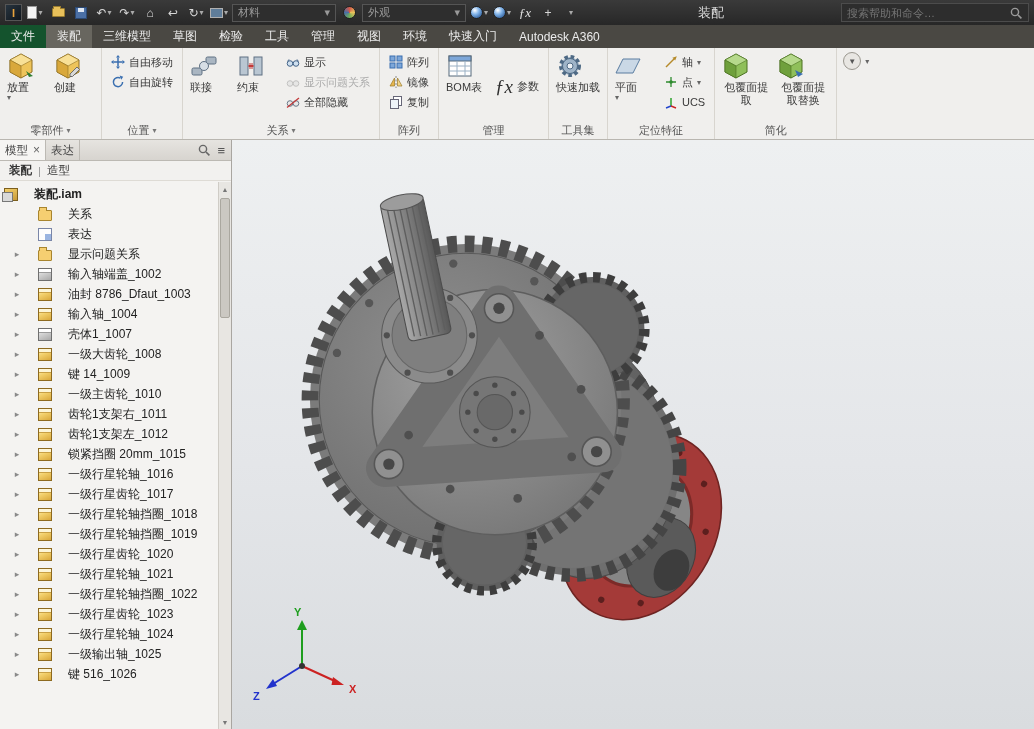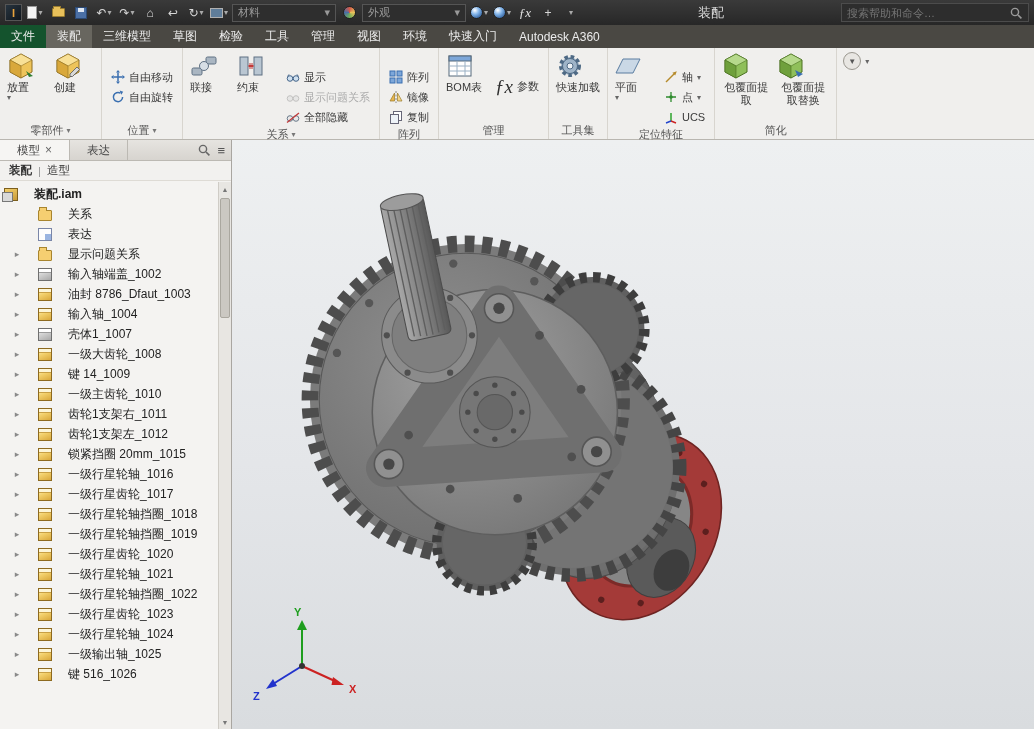--- a/index.html
+++ b/index.html
@@ -35,39 +35,39 @@
 
   
   .ribbon { height:92px; background:#f0efed; border-bottom:1px solid #b9b6b0; display:flex; flex:none; }
   .panel { display:flex; flex-direction:column; border-right:1px solid #d8d5cf; }
   .pbody { flex:1; display:flex; align-items:flex-start; padding:3px 5px 0; gap:3px; }
   .pfoot { height:17px; font-size:11px; color:#555; display:flex; align-items:center; justify-content:center; gap:3px; padding:0 8px; }
   .pfoot .dd { font-size:8px; color:#777; }
   .bigbtn { min-width:44px; max-width:60px; display:flex; flex-direction:column; align-items:flex-start; padding:1px 2px; cursor:default; }
   .bigbtn .lbl { font-size:11px; color:#3a3a3a; text-align:center; line-height:1.15; margin-top:1px; }
   .bigbtn .dd { font-size:8px; color:#666; line-height:1; }
-  .smallcol { display:flex; flex-direction:column; padding-top:1px;margin-top:15px; }
+  .smallcol { display:flex; flex-direction:column; padding-top:1px; }
   .smallbtn { display:flex; align-items:center; gap:4px; height:20px; font-size:11px; color:#3a3a3a; padding:0 4px; cursor:default; }
   .smallbtn.disabled { color:#ababab; }
   .smallbtn.disabled svg { filter:grayscale(1); opacity:.45; }
   .smallbtn .dd { font-size:8px; color:#666; }
   .i28 { width:28px; height:28px; display:block; }
   .i14 { width:14px; height:14px; display:block; flex:none; }
   .fxbig { font-family:"Liberation Serif","DejaVu Serif",serif; font-style:italic; font-size:19px; color:#2f2f2f; }
   .centerv { align-self:center; }
   .ribbonend { display:flex; align-items:flex-start; padding:4px 6px; gap:4px; }
   .circbtn { width:18px; height:18px; border:1px solid #9a978f; border-radius:50%; background:#e8e6e2; color:#555; font-size:8px; display:flex; align-items:center; justify-content:center; }
 
   
   .workspace { flex:1; display:flex; min-height:0; }
 
   
   .browser { width:232px; flex:none; background:#f2f1ef; border-right:1px solid #a9a6a1; display:flex; flex-direction:column; position:relative; }
   .bheader { height:21px; background:linear-gradient(#e6e4e0,#d7d4cf); border-bottom:1px solid #bcb9b3; display:flex; align-items:stretch; }
-  .btab { display:flex; align-items:center; gap:5px; padding:0 17px; font-size:11.5px; color:#444; border-right:1px solid #bcb9b3; }
+  .btab { display:flex; align-items:center; gap:5px; padding:0 5px; font-size:11.5px; color:#444; border-right:1px solid #bcb9b3; }
   .btab.active { background:#f6f5f3; }
   .bclose { color:#666; font-size:12px; line-height:1; cursor:default; }
   .bicons { margin-left:auto; display:flex; align-items:center; gap:6px; padding:0 6px; color:#555; }
   .subtabs { height:20px; display:flex; align-items:center; gap:6px; padding:0 9px; font-size:11.5px; color:#333; border-bottom:1px solid #dedbd5; background:#f2f1ef; }
   .subtabs .sep { color:#999; }
   .tree { flex:1; overflow:hidden; padding:3px 14px 0 4px; background:#f4f3f1; }
   .trow { height:20px; display:flex; align-items:center; gap:16px; white-space:nowrap; font-size:12px; color:#222; }
   .trow.root { font-weight:bold; }
   .trow .exp { width:10px; color:#8a8a8a; font-size:9px; text-align:center; flex:none; }
   .ti { width:14px; height:13px; flex:none; position:relative; display:inline-block; }

